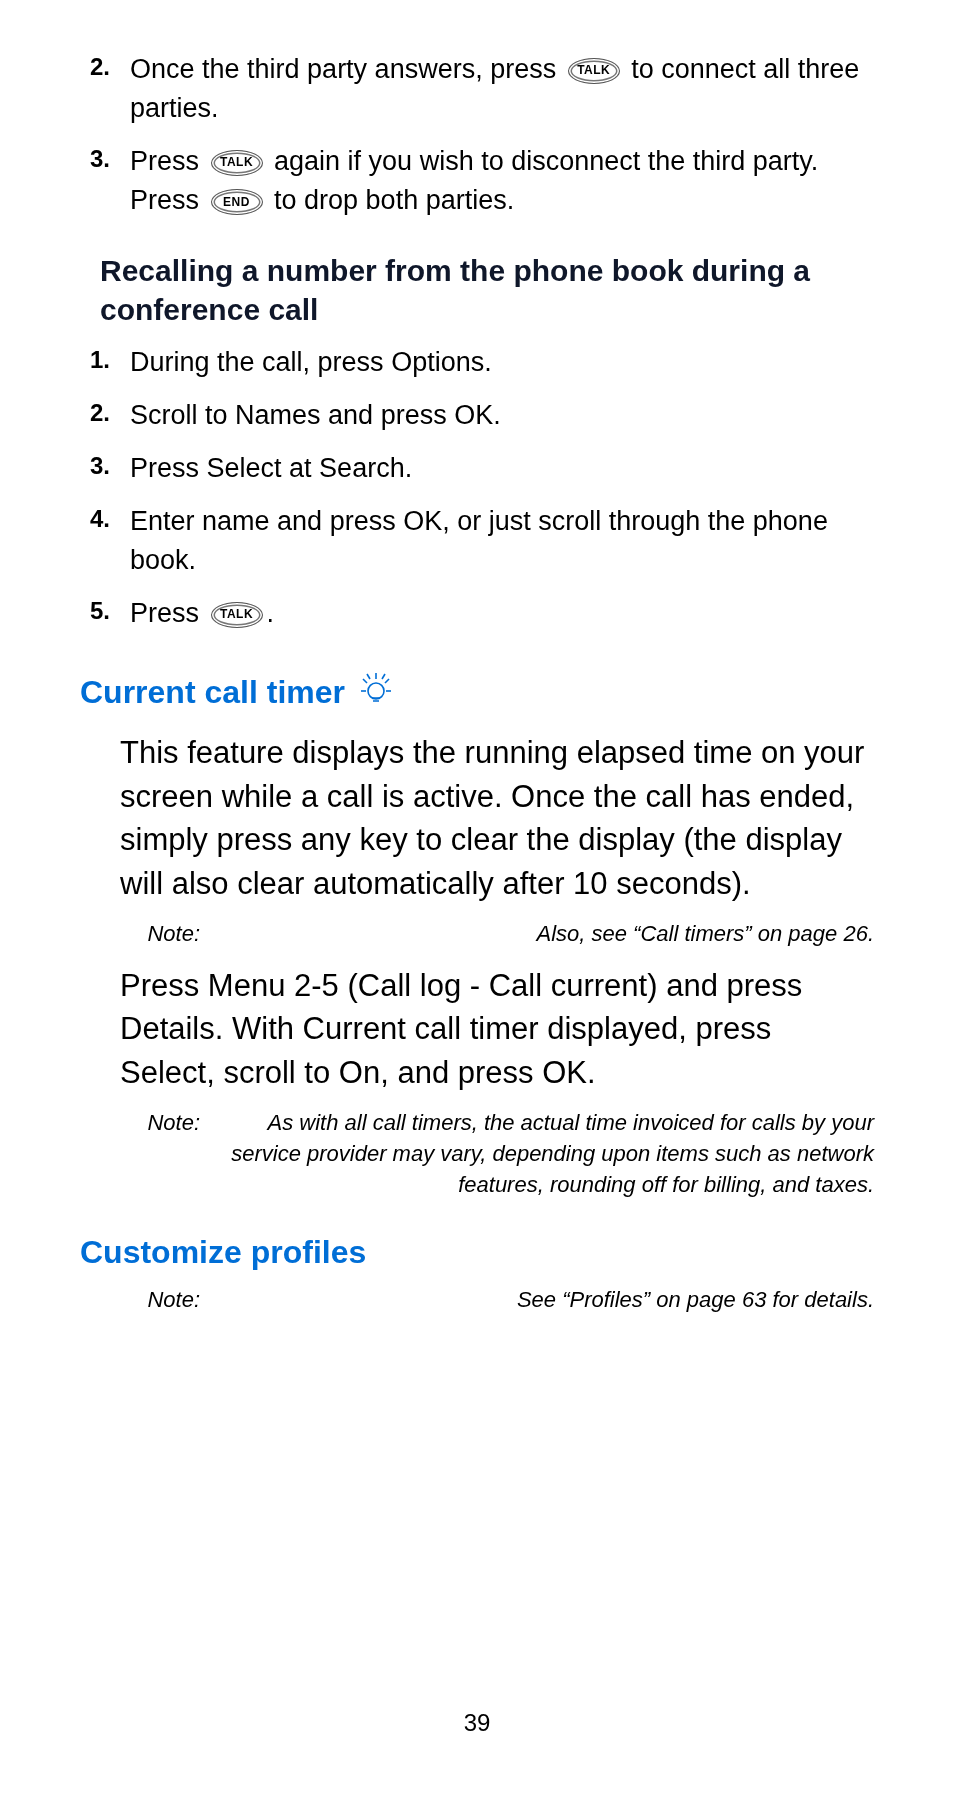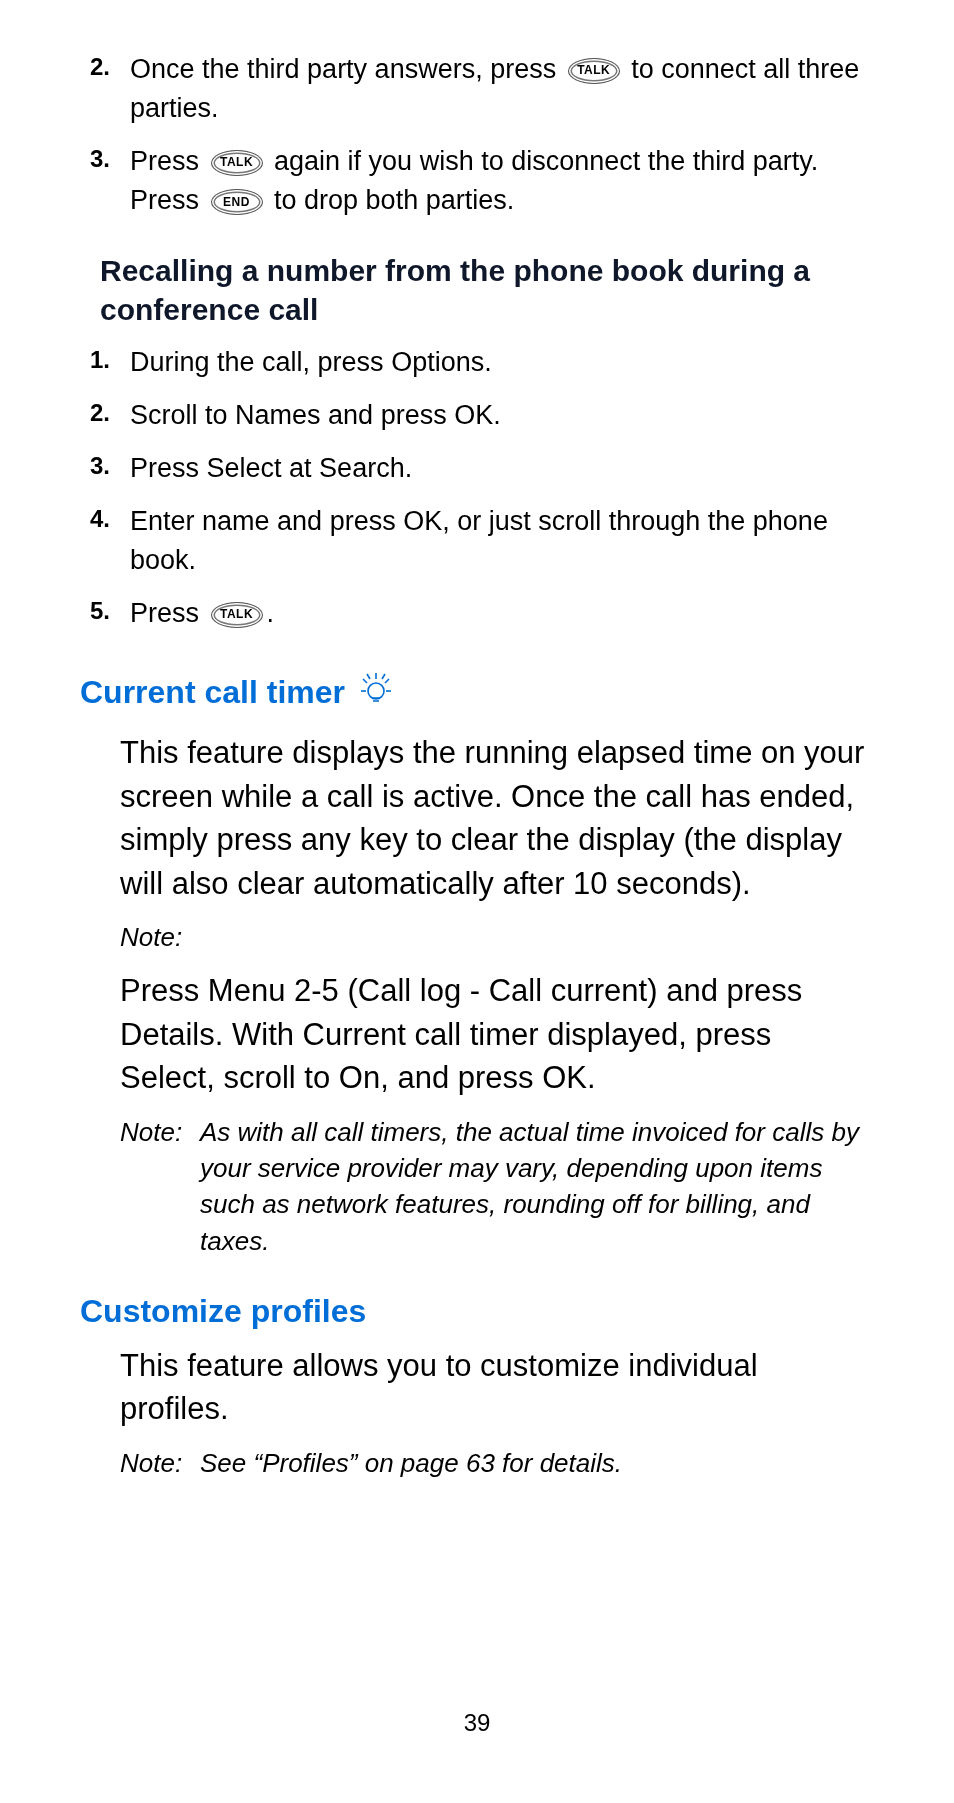--- a/index.html
+++ b/index.html
@@ -13,21 +13,21 @@
     padding: 50px 80px 0 80px;
   }
   .content { padding-left: 0; }
   .num-list { list-style: none; }
   .num-list li { display: flex; margin-bottom: 14px; line-height: 1.45; }
   .num { font-weight: 700; min-width: 50px; text-align: right; padding-right: 20px; font-size: 24px; }
   .li-body { flex: 1; font-size: 27px; }
   .subhead { color: #0f172a; font-weight: 600; font-size: 30px; line-height: 1.3; margin: 30px 0 14px 20px; }
   .sec-head { color: #006ed6; font-weight: 700; font-size: 32px; margin: 34px 0 14px 0; display: flex; align-items: center; gap: 10px; }
   .body-p { font-size: 31px; line-height: 1.4; margin: 0 0 14px 40px; }
-  .note { font-style: italic; font-size: 26px; line-height: 1.4; margin: 6px 0 14px 40px; display: flex; }
+  .note { font-style: italic; font-size: 22px; line-height: 1.4; margin: 6px 0 14px 40px; display: flex; text-align: right; }
   .note-lbl { min-width: 80px; }
   .note-txt { flex: 1; }
   .note-indent .note-txt { padding-left: 0; }
   .btn-key {
     display: inline-flex;
     align-items: center;
     justify-content: center;
     border: 1.5px solid #555;
     border-radius: 50%;
     height: 26px;
@@ -100,34 +100,34 @@
         <line x1="6" y1="24" x2="11" y2="24"></line>
         <line x1="36" y1="24" x2="31" y2="24"></line>
         <line x1="12" y1="7" x2="15" y2="12"></line>
         <line x1="30" y1="7" x2="27" y2="12"></line>
       </svg>
     </span>
   </h2>
   <p class="body-p">This feature displays the running elapsed time on your screen while a call is active. Once the call has ended, simply press any key to clear the display (the display will also clear automatically after 10 seconds).</p>
   <div class="note">
     <span class="note-lbl">Note:</span>
+    <span class="note-txt">Also, see “Call timers” on page 26.</span>
   </div>
 
   <p class="body-p">
     <span>Press </span><b>Menu</b><span> 2-5 (</span><b>Call log</b><span> - </span><b>Call current</b><span>) and press </span><b>Details</b><span>. With </span><b>Current call timer</b><span> displayed, press </span><b>Select</b><span>, scroll to </span><b>On</b><span>, and press </span><b>OK</b><span>.</span>
   </p>
   <div class="note note-indent">
     <span class="note-lbl">Note:</span>
     <span class="note-txt">As with all call timers, the actual time invoiced for calls by your service provider may vary, depending upon items such as network features, rounding off for billing, and taxes.</span>
   </div>
 
   <h2 class="sec-head">
     <span>Customize profiles</span>
   </h2>
-  <p class="body-p">This feature allows you to customize individual profiles.</p>
   <div class="note">
     <span class="note-lbl">Note:</span>
     <span class="note-txt">See “Profiles” on page 63 for details.</span>
   </div>
 
 </div>
 
 <div class="page-num">39</div>
 
 </body></html>

